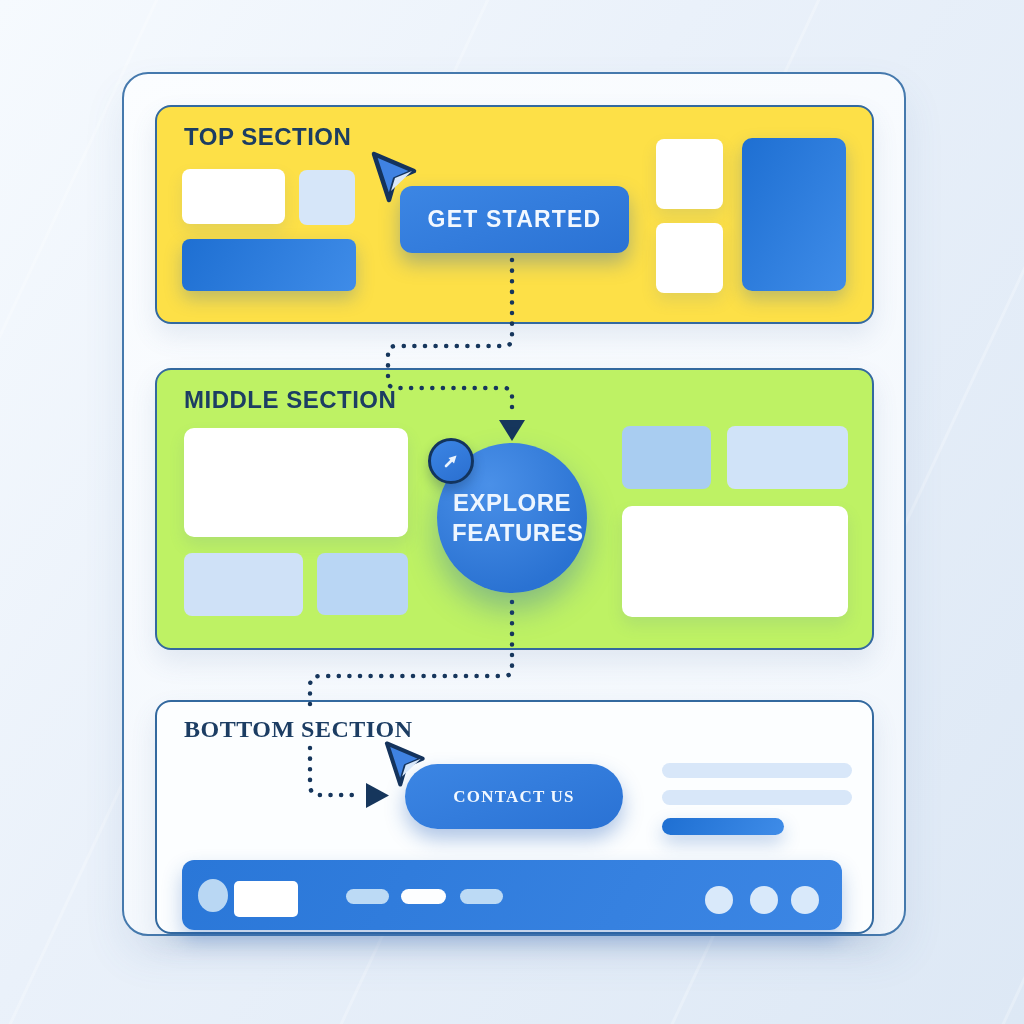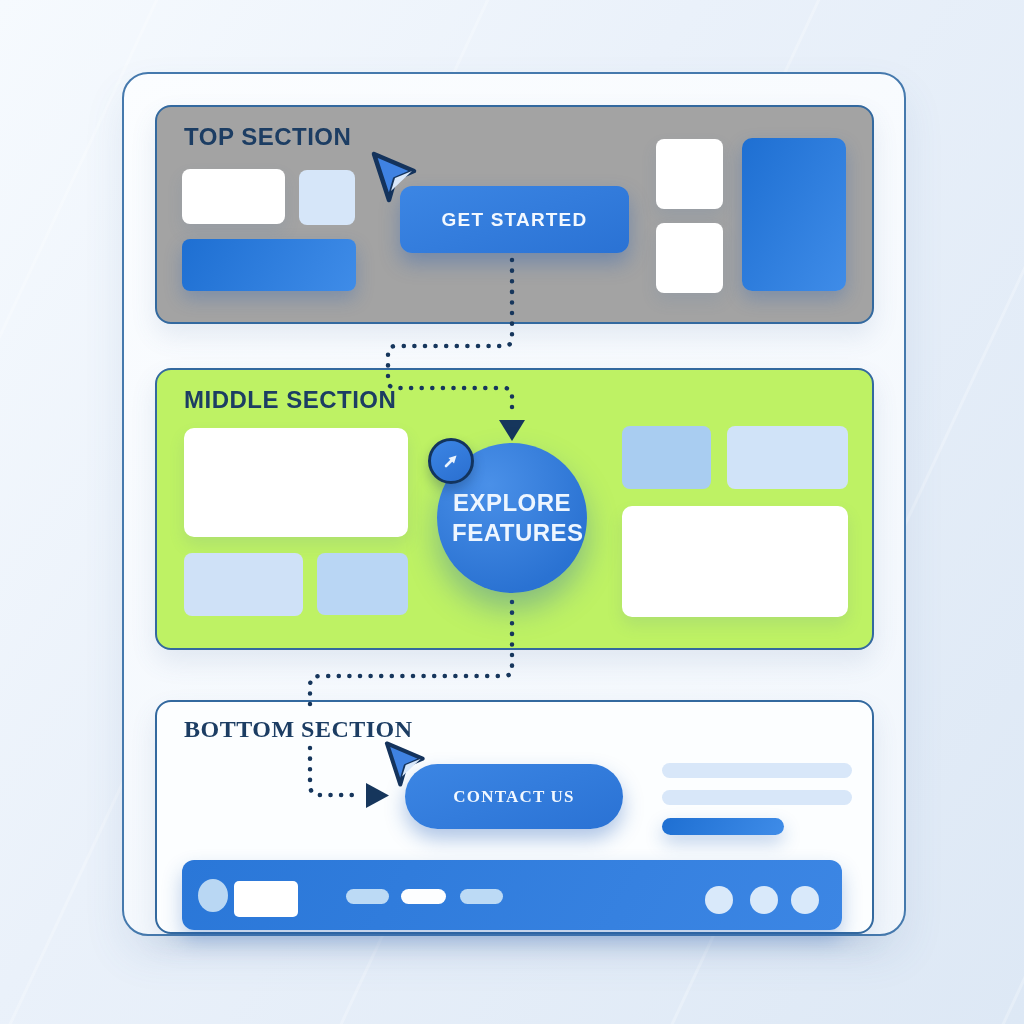--- a/index.html
+++ b/index.html
@@ -19,40 +19,40 @@
   .frame{
     position:absolute;left:122px;top:72px;width:780px;height:860px;
     border:2px solid #4579ad;border-radius:26px;
     background:linear-gradient(155deg,#fbfdff,#f1f6fc);
     box-shadow:0 20px 40px rgba(70,110,160,.10);
   }
   .section{
     position:absolute;border:2px solid #33699f;border-radius:16px;
     box-shadow:0 12px 26px rgba(70,110,160,.12);
   }
-  #sec-top{left:155px;top:105px;width:715px;height:215px;background:#a3a3a3;}
+  #sec-top{left:155px;top:105px;width:715px;height:215px;background:#fde047;}
   #sec-mid{left:155px;top:368px;width:715px;height:278px;background:#bef264;}
   #sec-bot{left:155px;top:700px;width:715px;height:230px;background:#fcfeff;font-family:Liberation Serif, serif;}
   .heading{
     position:absolute;left:27px;top:16px;
     font-size:24px;font-weight:bold;color:#1c3d63;letter-spacing:.5px;
   }
   .blk{position:absolute;border-radius:8px;}
   .white-card{background:#ffffff;box-shadow:0 8px 16px rgba(80,120,170,.14);}
   .blue-grad{
     background:linear-gradient(120deg,#1e6fd2,#3f8ce8);
     box-shadow:0 8px 18px rgba(30,90,180,.28);
   }
   .btn{
     position:absolute;display:flex;align-items:center;justify-content:center;
     color:#f2f8ff;font-weight:bold;letter-spacing:1.2px;cursor:pointer;
     background:linear-gradient(160deg,#3c86e4,#2a72d4);
     box-shadow:0 10px 20px rgba(30,90,180,.35);
   }
-  #btn-get-started{left:243px;top:79px;width:229px;height:67px;border-radius:12px;font-size:19px;}
+  #btn-get-started{left:243px;top:79px;width:229px;height:67px;border-radius:12px;font-size:23px;}
   #btn-contact-us{left:248px;top:62px;width:218px;height:65px;border-radius:33px;font-size:17px;}
   #btn-explore{
     position:absolute;left:437px;top:443px;width:150px;height:150px;border-radius:50%;
     background:radial-gradient(circle at 35% 28%,#4a90e8,#2a72d2 75%);
     box-shadow:0 16px 30px rgba(30,90,180,.35);
     display:flex;align-items:center;justify-content:center;text-align:center;
     color:#eef6ff;font-weight:bold;font-size:24px;line-height:1.25;letter-spacing:.5px;
     z-index:7;cursor:pointer;
   }
   #btn-explore span{width:120px;display:block;}

